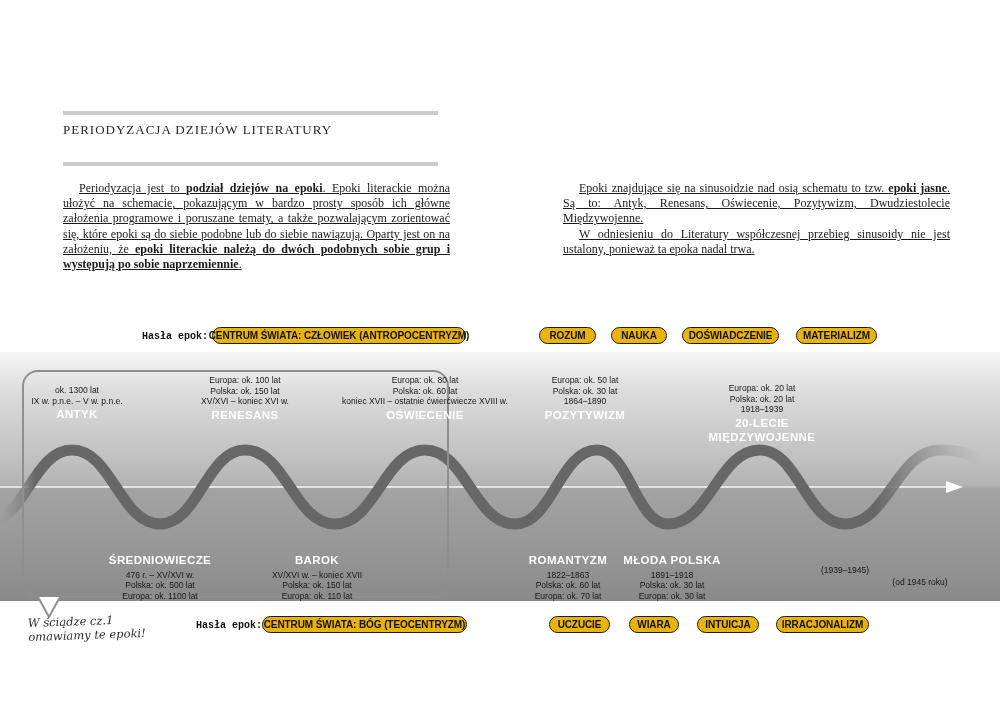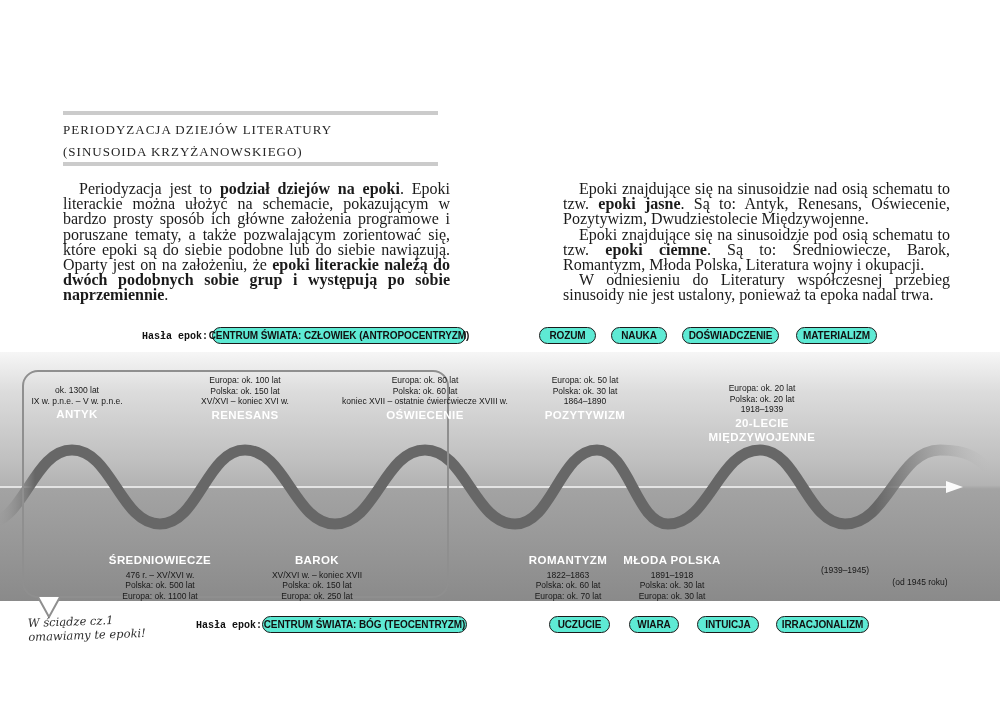--- a/index.html
+++ b/index.html
@@ -1,27 +1,27 @@
 <!DOCTYPE html>
 <html><head>
 <meta charset="utf-8">
 <style>
   html,body{margin:0;padding:0;background:#fff;}
   .page{position:relative;width:1000px;height:721px;background:#fff;overflow:hidden;
         font-family:"Liberation Serif",serif;color:#1a1a1a;}
   .rule{position:absolute;height:4px;background:#cbcbcb;}
   .title{position:absolute;left:63px;top:119px;width:400px;
          font-size:13px;line-height:22px;letter-spacing:1px;color:#262626;}
-  .col{position:absolute;width:387px;font-size:16px;line-height:15.2px;text-align:justify;}
+  .col{position:absolute;width:387px;font-size:12px;line-height:15.2px;text-align:justify;text-decoration:underline;}
   .col p{margin:0;text-indent:16px;}
   .col b{font-weight:bold;}
   .hasla-label{position:absolute;font-family:Liberation Mono, monospace;
                font-weight:bold;font-size:10px;color:#111;}
   .hbox{position:absolute;height:17px;border:1.6px solid #1a1a1a;border-radius:11px;
-        background:#5eead4;display:flex;align-items:center;justify-content:center;
+        background:#eab308;display:flex;align-items:center;justify-content:center;
         font-family:"Liberation Sans",sans-serif;font-weight:bold;font-size:10px;
         letter-spacing:-0.1px;white-space:nowrap;box-sizing:border-box;color:#111;}
   .band{position:absolute;left:0;top:352px;width:1000px;height:249px;
         background:linear-gradient(180deg,#f6f6f6 0%,#dcdcdc 16%,#bfbfbf 44%,
                    #b3b3b3 53.5%,#a3a3a3 55%,#989898 76%,#8a8a8a 100%);}
   .wave-svg{position:absolute;left:0;top:352px;}
   .bubble{position:absolute;border:2px solid #8f8f8f;border-radius:16px;
           background:transparent;box-sizing:border-box;}
   .tail-svg{position:absolute;}
   .epoch{position:absolute;width:220px;text-align:center;
@@ -36,30 +36,28 @@
         font-size:11.5px;line-height:13.5px;color:#2e2e2e;transform:rotate(-2deg);}
 </style>
 </head>
 <body>
 
 <div class="page">
 
   <div class="rule" style="left:63px;top:111px;width:375px;"></div>
   <div class="title">
     <div>PERIODYZACJA DZIEJÓW LITERATURY</div>
-    <div>(SINUSOIDA KRZYŻANOWSKIEGO)</div>
   </div>
   <div class="rule" style="left:63px;top:162px;width:375px;"></div>
 
   <div class="col" id="introLeft" style="left:63px;top:181px;">
       <p><span>Periodyzacja jest to </span><b>podział dziejów na epoki</b><span>. Epoki literackie można ułożyć na schemacie, pokazującym w bardzo prosty sposób ich główne założenia programowe i poruszane tematy, a także pozwalającym zorientować się, które epoki są do siebie podobne lub do siebie nawiązują. Oparty jest on na założeniu, że </span><b>epoki literackie należą do dwóch podobnych sobie grup i występują po sobie naprzemiennie</b><span>.</span></p>
     </div>
   <div class="col" id="introRight" style="left:563px;top:181px;">
       <p><span>Epoki znajdujące się na sinusoidzie nad osią schematu to tzw. </span><b>epoki jasne</b><span>. Są to: Antyk, Renesans, Oświecenie, Pozytywizm, Dwudziestolecie Międzywojenne.</span></p>
-      <p><span>Epoki znajdujące się na sinusoidzie pod osią schematu to tzw. </span><b>epoki ciemne</b><span>. Są to: Średniowiecze, Barok, Romantyzm, Młoda Polska, Literatura wojny i okupacji.</span></p>
       <p><span>W odniesieniu do Literatury współczesnej przebieg sinusoidy nie jest ustalony, ponieważ ta epoka nadal trwa.</span></p>
     </div>
 
   <div class="hasla-label" id="haslaTopLabel" style="left: 142px; top: 331px;">Hasła epok:</div>
   <div id="haslaTopBoxes">
       <div class="hbox" style="left: 212px; top: 327px; width: 254px;">CENTRUM ŚWIATA: CZŁOWIEK (ANTROPOCENTRYZM)</div>
       <div class="hbox" style="left: 539px; top: 327px; width: 57px;">ROZUM</div>
       <div class="hbox" style="left: 611px; top: 327px; width: 56px;">NAUKA</div>
       <div class="hbox" style="left: 682px; top: 327px; width: 97px;">DOŚWIADCZENIE</div>
       <div class="hbox" style="left: 796px; top: 327px; width: 81px;">MATERIALIZM</div>
@@ -122,21 +120,21 @@
       <div class="epoch bottom" style="left: 50px; top: 539px;">
         <div class="name">ŚREDNIOWIECZE</div>
         <div class="line">476 r. – XV/XVI w.</div>
         <div class="line">Polska: ok. 500 lat</div>
         <div class="line">Europa: ok. 1100 lat</div>
       </div>
       <div class="epoch bottom" style="left: 207px; top: 539px; text-align: center;">
         <div class="name">BAROK</div>
         <div class="line">XV/XVI w. – koniec XVII</div>
         <div class="line">Polska: ok. 150 lat</div>
-        <div class="line">Europa: ok. 250 lat</div>
+        <div class="line">Europa: ok. 110 lat</div>
       </div>
       <div class="epoch bottom" style="left: 458px; top: 539px;">
         <div class="name">ROMANTYZM</div>
         <div class="line">1822–1863</div>
         <div class="line">Polska: ok. 60 lat</div>
         <div class="line">Europa: ok. 70 lat</div>
       </div>
       <div class="epoch bottom" style="left: 562px; top: 539px;">
         <div class="name">MŁODA POLSKA</div>
         <div class="line">1891–1918</div>

